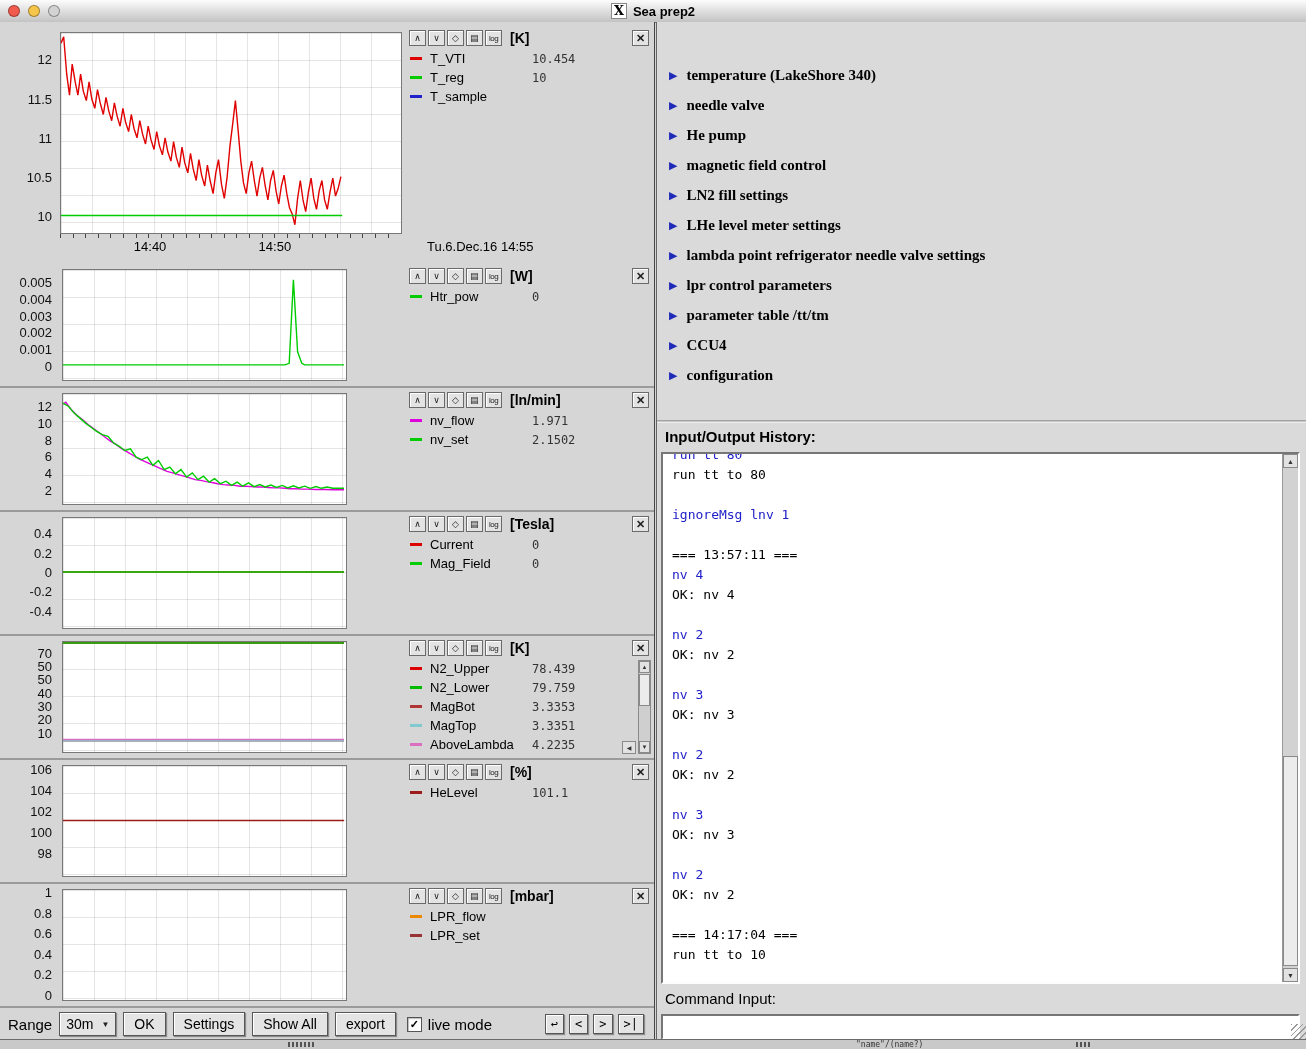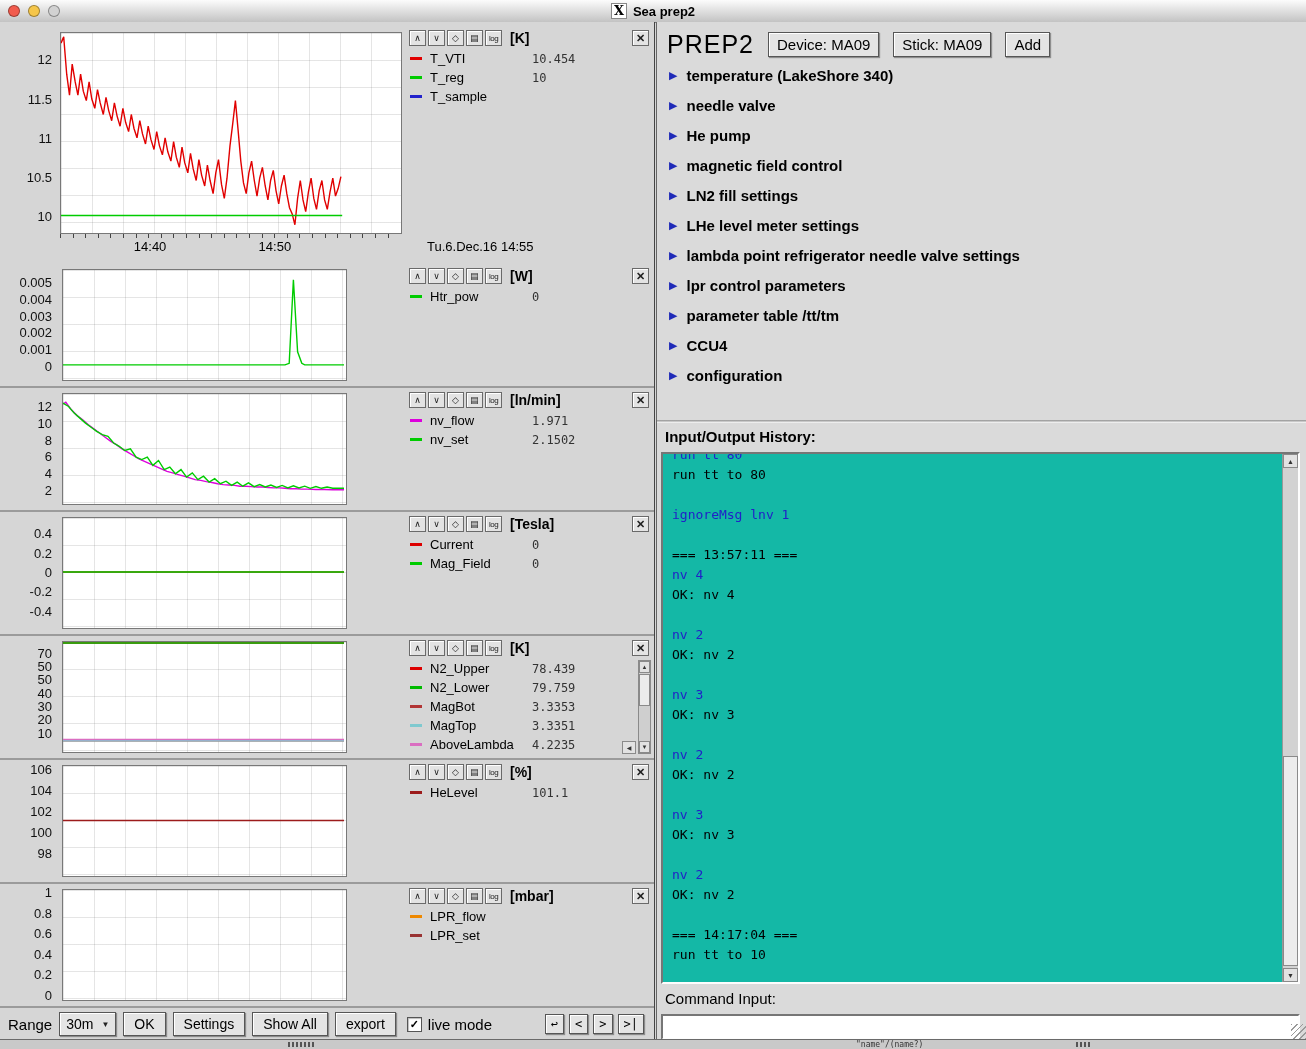--- a/index.html
+++ b/index.html
@@ -85,25 +85,25 @@
   .nav .btn{padding:2px 5px;font-size:12px;font-family:"DejaVu Sans Mono",monospace;}
 
   
   .right-pane{position:absolute;top:22px;left:656px;right:0;bottom:0;background:#dadada;border-left:1px solid #666;box-sizing:border-box;}
   .prep-row{display:flex;align-items:center;gap:14px;padding:8px 0 0 10px;}
   .prep-title{font-size:25px;letter-spacing:1px;}
   .prep-btn{font-size:15px;padding:3px 8px;}
   .tree{position:absolute;top:38px;left:12px;right:10px;}
   .tree-item{display:flex;align-items:center;height:30px;gap:9px;}
   .tri{color:#1f2ab8;font-size:11px;line-height:1;}
-  .tree-label{font-weight:bold;font-size:15px;white-space:nowrap;}
+  .tree-label{font-weight:bold;font-size:15px;white-space:nowrap;font-family:Liberation Serif, serif;}
 
   .hr{position:absolute;left:0;right:0;top:398px;height:3px;background:linear-gradient(#909090,#fff);}
   .io-label{position:absolute;left:8px;top:406px;font-size:15px;font-weight:bold;}
-  .console{position:absolute;left:4px;right:6px;top:430px;height:532px;background:#14b8a6;
+  .console{position:absolute;left:4px;right:6px;top:430px;height:532px;background:#ffffff;
            border:2px solid;border-color:#767676 #fdfdfd #fdfdfd #767676;box-sizing:border-box;overflow:hidden;padding-left:9px;}
   .cline{height:20px;line-height:20px;font-family:"DejaVu Sans Mono",monospace;font-size:13px;color:#000;white-space:pre;}
   .cline.cmd{color:#2121c8;}
   .console .cline:first-child{margin-top:-9px;}
   .csb{position:absolute;right:0;top:0;bottom:0;width:15px;background:#d2d2d2;border-left:1px solid #999;}
   .csb .sarr{height:14px;font-size:7px;}
   .csb .sthumb{top:auto;bottom:16px;height:210px;}
 
   .cmd-label{position:absolute;left:8px;top:968px;font-size:15px;}
   .cmdinput{position:absolute;left:4px;right:6px;top:992px;height:26px;background:#fff;
@@ -449,26 +449,20 @@
       <div class="nav">
           <div class="btn">↩</div>
           <div class="btn">&lt;</div>
           <div class="btn">&gt;</div>
           <div class="btn">&gt;|</div>
         </div>
     </div>
   </div>
 
   <div class="right-pane">
-    <div class="prep-row">
-      <span class="prep-title">PREP2</span>
-      <div class="btn prep-btn">Device: MA09</div>
-      <div class="btn prep-btn">Stick: MA09</div>
-      <div class="btn prep-btn">Add</div>
-    </div>
 
     <div class="tree">
         <div class="tree-item">
           <span class="tri">▶</span>
           <span class="tree-label">temperature (LakeShore 340)</span>
         </div>
         <div class="tree-item">
           <span class="tri">▶</span>
           <span class="tree-label">needle valve</span>
         </div>

